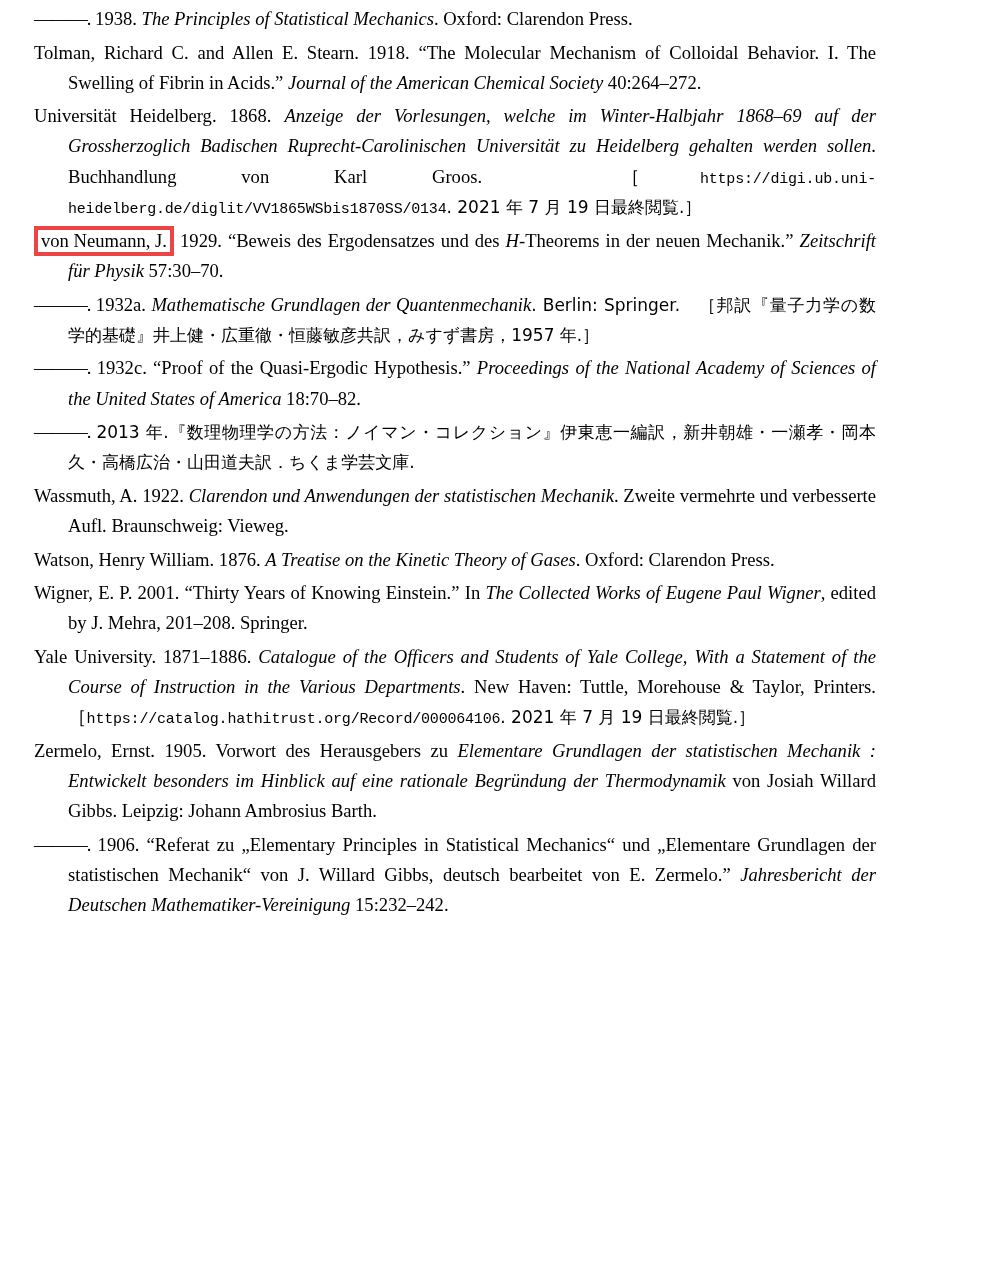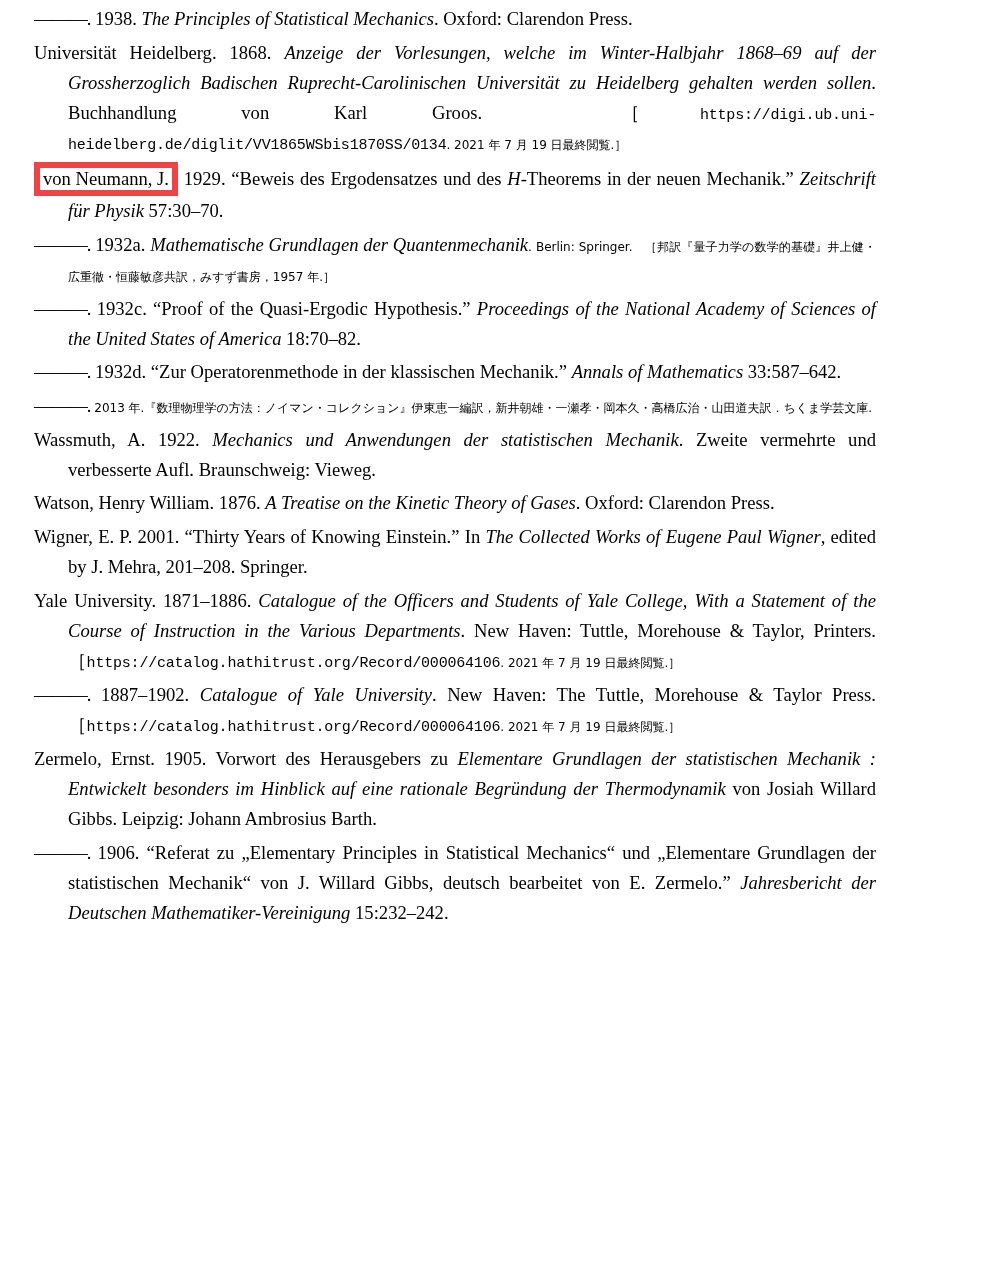--- a/index.html
+++ b/index.html
@@ -33,87 +33,84 @@
     margin-left: -34px;
   }
   .it { font-style: italic; }
   .mono {
     font-family: "Liberation Mono", monospace;
     font-size: 15px;
     letter-spacing: -0.2px;
   }
   .jp {
     font-family: "DejaVu Sans", sans-serif;
-    font-size: 12px;
+    font-size: 17px;
   }
   .dash {
     letter-spacing: -1px;
   }
   .boxed {
-    border: 6px solid #ef4444;
+    border: 4px solid #ef4444;
     padding: 1px 3px 2px 3px;
     display: inline-block;
     line-height: 1.05;
     margin-left: -6px;
   }
 </style>
 </head>
 <body>
 
 <div class="page">
 
   <p class="ref">
     <span class="firstline dash">———.</span><span> 1938. </span><span class="it">The Principles of Statistical Mechanics</span><span>. Oxford: Clarendon Press.</span>
   </p>
 
+  <p class="ref">
+    <span class="firstline">Tolman, Richard C. and Allen E. Stearn. 1918. “The Molecular Mechanism of Colloidal Behavior. I. The Swelling of Fibrin in Acids.” </span><span class="it">Journal of the American Chemical Society</span><span> 40:264–272.</span>
+  </p>
 
   <p class="ref">
     <span class="firstline">Universität Heidelberg. 1868. </span><span class="it">Anzeige der Vorlesungen, welche im Winter-Halbjahr 1868–69 auf der Grossherzoglich Badischen Ruprecht-Carolinischen Universität zu Heidelberg gehalten werden sollen</span><span>. Buchhandlung von Karl Groos.　［</span><span class="mono">https://digi.ub.uni-heidelberg.de/diglit/VV1865WSbis1870SS/0134</span><span class="jp">. 2021 年 7 月 19 日最終閲覧.］</span>
   </p>
 
   <p class="ref">
     <span class="firstline boxed">von Neumann, J.</span><span> 1929. “Beweis des Ergodensatzes und des </span><span class="it">H</span><span>-Theorems in der neuen Mechanik.” </span><span class="it">Zeitschrift für Physik</span><span> 57:30–70.</span>
   </p>
 
   <p class="ref">
     <span class="firstline dash">———.</span><span> 1932a. </span><span class="it">Mathematische Grundlagen der Quantenmechanik</span><span class="jp">. Berlin: Springer.　［邦訳『量子力学の数学的基礎』井上健・広重徹・恒藤敏彦共訳，みすず書房，1957 年.］</span>
   </p>
 
 
   <p class="ref">
     <span class="firstline dash">———.</span><span> 1932c. “Proof of the Quasi-Ergodic Hypothesis.” </span><span class="it">Proceedings of the National Academy of Sciences of the United States of America</span><span> 18:70–82.</span>
   </p>
 
-  <p class="ref">
-    <span class="firstline dash">———.</span><span> 1932d. “Zur Operatorenmethode in der klassischen Mechanik.” </span><span class="it">Annals of Mathematics</span><span> 33:587–642.</span>
-  </p>
 
   <p class="ref">
     <span class="firstline dash">———.</span><span class="jp"> 2013 年.『数理物理学の方法：ノイマン・コレクション』伊東恵一編訳，新井朝雄・一瀬孝・岡本久・高橋広治・山田道夫訳．ちくま学芸文庫.</span>
   </p>
 
   <p class="ref">
-    <span class="firstline">Wassmuth, A. 1922. </span><span class="it">Mechanics und Anwendungen der statistischen Mechanik</span><span>. Zweite vermehrte und verbesserte Aufl. Braunschweig: Vieweg.</span>
+    <span class="firstline">Wassmuth, A. 1922. </span><span class="it">Clarendon und Anwendungen der statistischen Mechanik</span><span>. Zweite vermehrte und verbesserte Aufl. Braunschweig: Vieweg.</span>
   </p>
 
   <p class="ref">
     <span class="firstline">Watson, Henry William. 1876. </span><span class="it">A Treatise on the Kinetic Theory of Gases</span><span>. Oxford: Clarendon Press.</span>
   </p>
 
   <p class="ref">
     <span class="firstline">Wigner, E. P. 2001. “Thirty Years of Knowing Einstein.” In </span><span class="it">The Collected Works of Eugene Paul Wigner</span><span>, edited by J. Mehra, 201–208. Springer.</span>
   </p>
 
   <p class="ref">
     <span class="firstline">Yale University. 1871–1886. </span><span class="it">Catalogue of the Officers and Students of Yale College, With a Statement of the Course of Instruction in the Various Departments</span><span>. New Haven: Tuttle, Morehouse &amp; Taylor, Printers.　［</span><span class="mono">https://catalog.hathitrust.org/Record/000064106</span><span class="jp">. 2021 年 7 月 19 日最終閲覧.］</span>
   </p>
 
-  <p class="ref">
-    <span class="firstline dash">———.</span><span> 1887–1902. </span><span class="it">Catalogue of Yale University</span><span>. New Haven: The Tuttle, Morehouse &amp; Taylor Press.　［</span><span class="mono">https://catalog.hathitrust.org/Record/000064106</span><span class="jp">. 2021 年 7 月 19 日最終閲覧.］</span>
-  </p>
 
   <p class="ref">
     <span class="firstline">Zermelo, Ernst. 1905. Vorwort des Herausgebers zu </span><span class="it">Elementare Grundlagen der statistischen Mechanik : Entwickelt besonders im Hinblick auf eine rationale Begründung der Thermodynamik</span><span> von Josiah Willard Gibbs. Leipzig: Johann Ambrosius Barth.</span>
   </p>
 
   <p class="ref">
     <span class="firstline dash">———.</span><span> 1906. “Referat zu „Elementary Principles in Statistical Mechanics“ und „Elementare Grundlagen der statistischen Mechanik“ von J. Willard Gibbs, deutsch bearbeitet von E. Zermelo.” </span><span class="it">Jahresbericht der Deutschen Mathematiker-Vereinigung</span><span> 15:232–242.</span>
   </p>
 
 </div>

